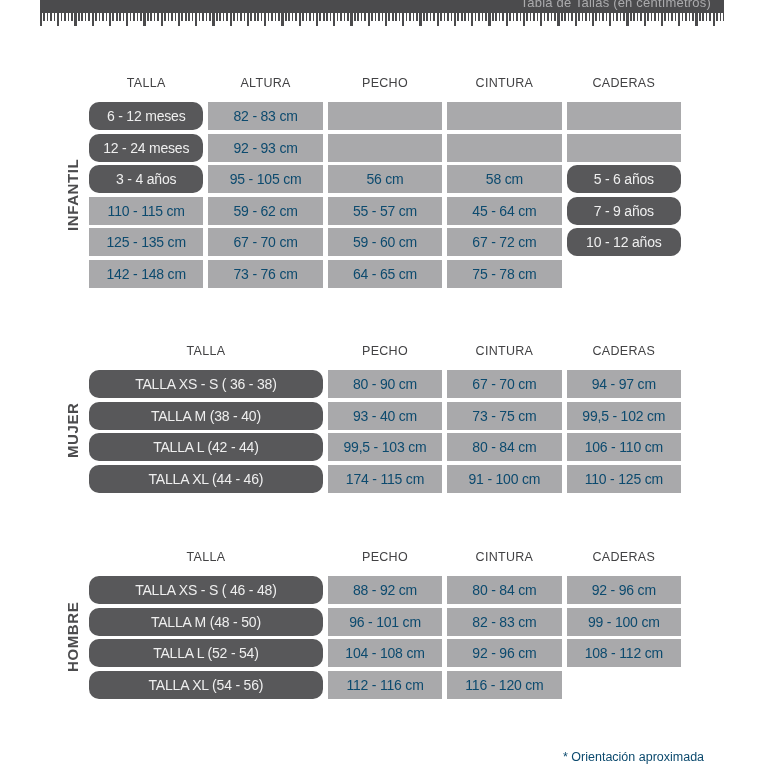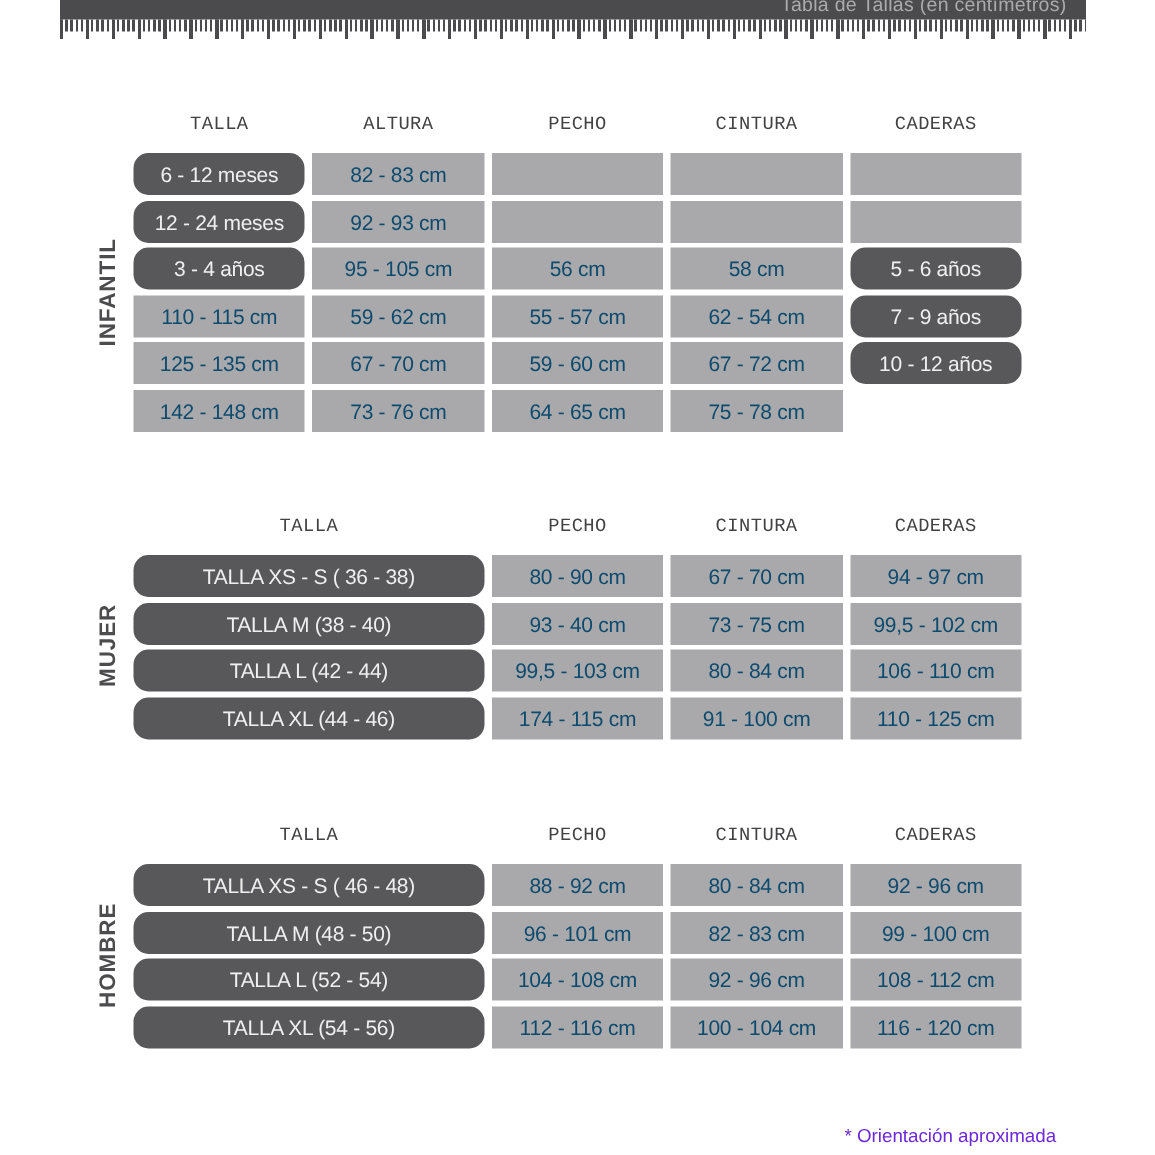--- a/index.html
+++ b/index.html
@@ -34,21 +34,21 @@
     background-repeat:no-repeat;
   }
 
   
   .section{position:absolute;left:89px;width:592px;}
   .col-headers,.table-body{
     display:grid;
     grid-template-columns:repeat(5,1fr);
     column-gap:5px;
   }
-  .col-headers{height:18px;margin-bottom:10px;font-family:Liberation Mono, monospace;}
+  .col-headers{height:18px;margin-bottom:10px;}
   .hcell{
     font-size:12.5px;color:var(--head-text);
     text-align:center;line-height:18px;letter-spacing:.3px;
   }
   .table-body{grid-auto-rows:28px;row-gap:3.5px;}
   .cell{
     height:28px;line-height:28px;
     text-align:center;font-size:14px;letter-spacing:-.2px;
     white-space:nowrap;overflow:hidden;
   }
@@ -61,21 +61,21 @@
     position:absolute;left:-28px;width:22px;
     display:flex;align-items:center;justify-content:center;
     writing-mode:vertical-rl;transform:rotate(180deg);
     font-size:15px;font-weight:bold;color:var(--label-text);letter-spacing:.6px;
   }
   .side-label.tall{top:28px;height:186px;}
   .side-label.short{top:27px;height:123px;}
 
   .footnote{
     position:absolute;left:563px;top:750px;
-    font-size:12.5px;color:#6d28d9;white-space:nowrap;
+    font-size:12.5px;color:#0c4a6e;white-space:nowrap;
   }
 </style>
 </head>
 <body>
 
 <div class="page">
 
   <div class="ruler">
     <div class="ruler-bar">
       <span class="ruler-title">Tabla de Tallas (en centímetros)</span>
@@ -104,21 +104,21 @@
         <div class="cell gray"></div>
         <div class="cell gray"></div>
         <div class="cell dark">3 - 4 años</div>
         <div class="cell gray">95 - 105 cm</div>
         <div class="cell gray">56 cm</div>
         <div class="cell gray">58 cm</div>
         <div class="cell dark">5 - 6 años</div>
         <div class="cell gray">110 - 115 cm</div>
         <div class="cell gray">59 - 62 cm</div>
         <div class="cell gray">55 - 57 cm</div>
-        <div class="cell gray">62 - 54 cm</div>
+        <div class="cell gray">45 - 64 cm</div>
         <div class="cell dark">7 - 9 años</div>
         <div class="cell gray">125 - 135 cm</div>
         <div class="cell gray">67 - 70 cm</div>
         <div class="cell gray">59 - 60 cm</div>
         <div class="cell gray">67 - 72 cm</div>
         <div class="cell dark">10 - 12 años</div>
         <div class="cell gray">142 - 148 cm</div>
         <div class="cell gray">73 - 76 cm</div>
         <div class="cell gray">64 - 65 cm</div>
         <div class="cell gray">75 - 78 cm</div>
@@ -169,20 +169,19 @@
         <div class="cell dark span2">TALLA M (48 - 50)</div>
         <div class="cell gray">96 - 101 cm</div>
         <div class="cell gray">82 - 83 cm</div>
         <div class="cell gray">99 - 100 cm</div>
         <div class="cell dark span2">TALLA L (52 - 54)</div>
         <div class="cell gray">104 - 108 cm</div>
         <div class="cell gray">92 - 96 cm</div>
         <div class="cell gray">108 - 112 cm</div>
         <div class="cell dark span2">TALLA XL (54 - 56)</div>
         <div class="cell gray">112 - 116 cm</div>
-        <div class="cell gray">100 - 104 cm</div>
         <div class="cell gray">116 - 120 cm</div>
       </div>
   </div>
 
   <div class="footnote">* Orientación aproximada</div>
 
 </div>
 
 </body></html>

